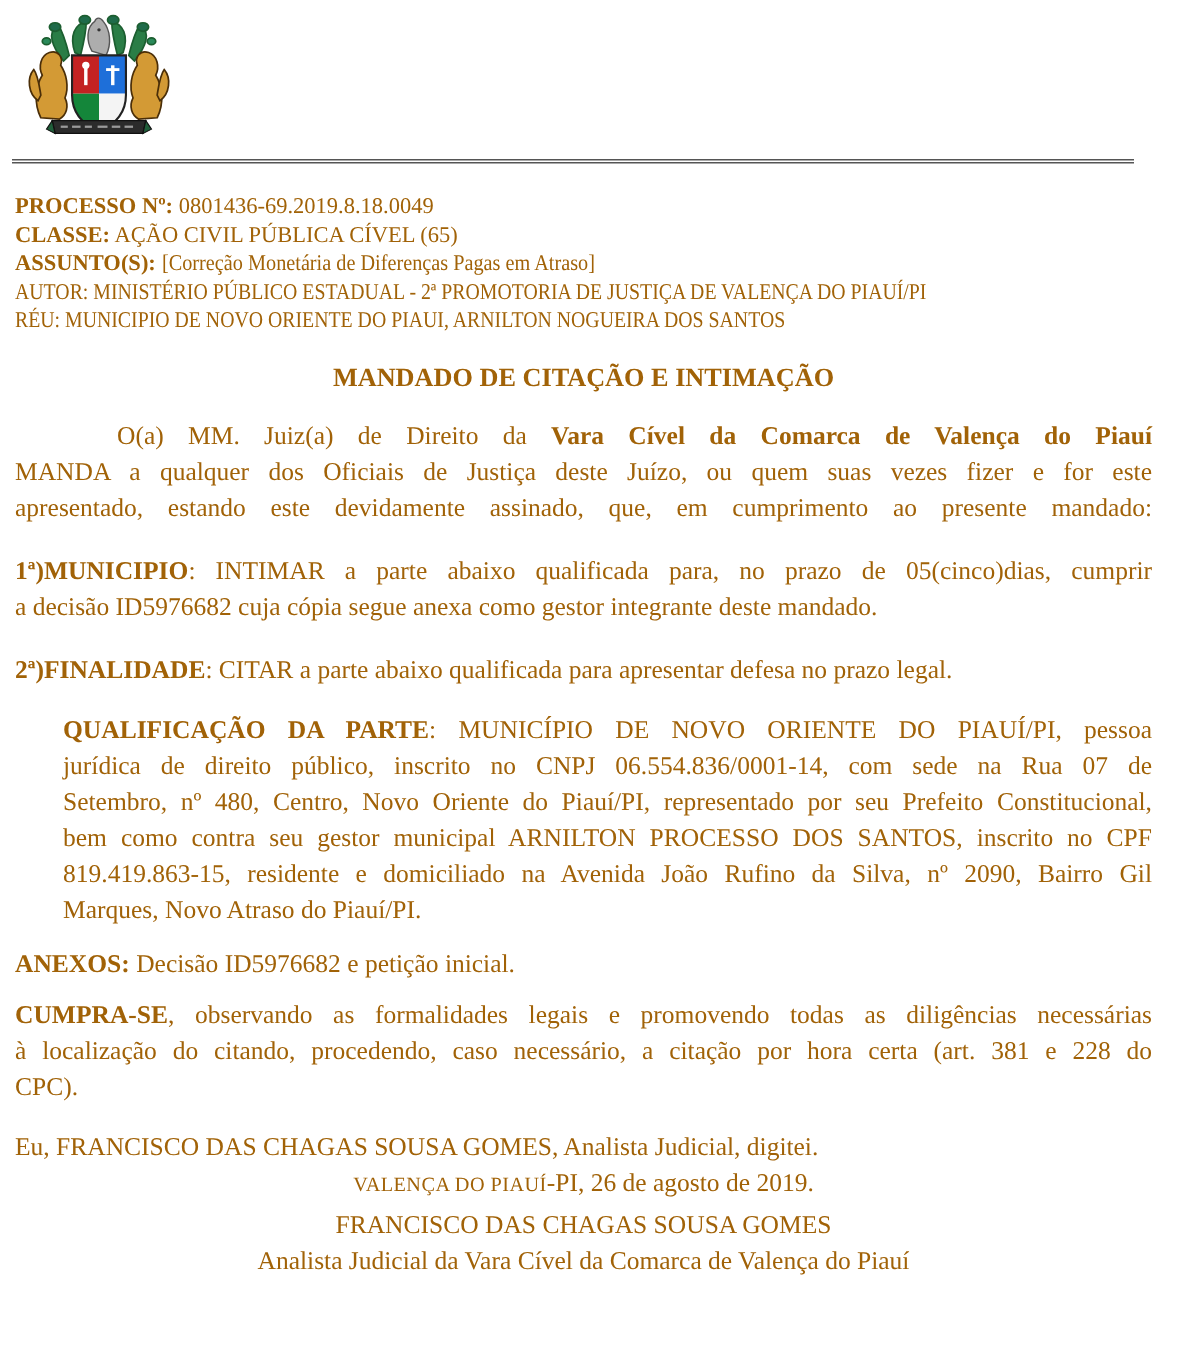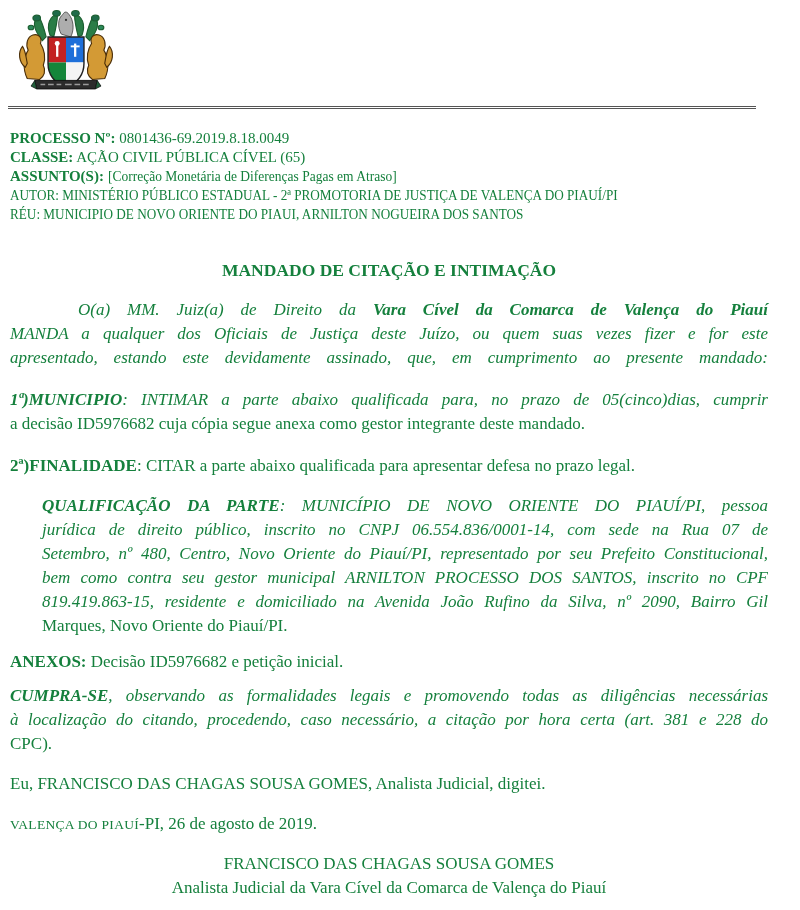--- a/index.html
+++ b/index.html
@@ -1,57 +1,57 @@
 <!DOCTYPE html>
 <html><head>
 <meta charset="utf-8">
 <style>
   html,body { margin:0; padding:0; background:#ffffff; }
   .page {
     position:relative;
     width:800px; height:910px;
     background:#ffffff;
     font-family:"Liberation Serif","DejaVu Serif",serif;
-    color:#15803d;
+    color:#a16207;
     overflow:hidden;
   }
   .logo-wrap { position:absolute; top:6px; left:14px; width:104px; height:94px; }
   .rule {
     position:absolute; top:106px; left:8px; width:748px;
     border:none; border-top:3px double #555; height:0; margin:0;
   }
   .content { position:absolute; top:129px; left:10px; width:758px; }
 
   
   .meta { font-size:15px; line-height:19px; }
   .meta b { font-weight:bold; }
   .condensed { transform:scaleX(0.88); transform-origin:0 50%; white-space:nowrap; }
   .condensed-inline { display:inline-block; transform:scaleX(0.90); transform-origin:0 62%; margin-left:4px; white-space:nowrap; }
 
-  .title { margin-top:36px; text-align:center; font-weight:bold; font-size:17.5px; line-height:21px; }
+  .title { margin-top:17px; text-align:center; font-weight:bold; font-size:17.5px; line-height:21px; }
 
   
   .para { font-size:17px; }
   .bl { line-height:24px; }
-  .jf { text-align:justify; text-align-last:justify;font-style:italic; }
+  .jf { text-align:justify; text-align-last:justify; }
   .ind { text-indent:68px; }
   .para b { font-weight:bold; }
 
   .m-p1   { margin-top:17px; }
   .m-fin1 { margin-top:18px; }
   .m-fin2 { margin-top:18px; }
   .m-qual { margin-top:16px;margin-left:32px; }
   .m-anex { margin-top:12px; }
   .m-cump { margin-top:10px; }
   .m-eu   { margin-top:16px; }
 
-  .dateline { margin-top:16px; text-align:left; font-size:17px; line-height:24px;font-family:Liberation Serif, serif; }
+  .dateline { text-align:center; font-size:17px; line-height:24px;font-family:Liberation Serif, serif; }
   .dateline .place { font-size:13.5px; letter-spacing:0.3px; }
 
-  .sig-name { margin-top:16px; text-align:center; font-size:17px; line-height:21px; }
+  .sig-name { margin-top:4px; text-align:center; font-size:17px; line-height:21px; }
   .sig-role { margin-top:3px;  text-align:center; font-size:17px; line-height:21px; }
 </style>
 </head>
 <body>
 
 <div class="page">
 
   <div class="logo-wrap">
     <svg viewBox="0 0 110 94" width="104" height="94" aria-hidden="true">
 
@@ -142,21 +142,21 @@
     <div class="para m-fin2">
       <div class="bl"><b>2ª)FINALIDADE</b><span>: CITAR a parte abaixo qualificada para apresentar defesa no prazo legal.</span></div>
     </div>
 
     <div class="para m-qual">
       <div class="bl jf"><b>QUALIFICAÇÃO DA PARTE</b><span>: MUNICÍPIO DE NOVO ORIENTE DO PIAUÍ/PI, pessoa</span></div>
       <div class="bl jf">jurídica de direito público, inscrito no CNPJ 06.554.836/0001-14, com sede na Rua 07 de</div>
       <div class="bl jf">Setembro, nº 480, Centro, Novo Oriente do Piauí/PI, representado por seu Prefeito Constitucional,</div>
       <div class="bl jf">bem como contra seu gestor municipal ARNILTON PROCESSO DOS SANTOS, inscrito no CPF</div>
       <div class="bl jf">819.419.863-15, residente e domiciliado na Avenida João Rufino da Silva, nº 2090, Bairro Gil</div>
-      <div class="bl">Marques, Novo Oriente do Piauí/PI.</div>
+      <div class="bl">Marques, Novo Atraso do Piauí/PI.</div>
     </div>
 
     <div class="para m-anex">
       <div class="bl"><b>ANEXOS:</b><span> Decisão ID5976682 e petição inicial.</span></div>
     </div>
 
     <div class="para m-cump">
       <div class="bl jf"><b>CUMPRA-SE</b><span>, observando as formalidades legais e promovendo todas as diligências necessárias</span></div>
       <div class="bl jf">à localização do citando, procedendo, caso necessário, a citação por hora certa (art. 381 e 228 do</div>
       <div class="bl">CPC).</div>

